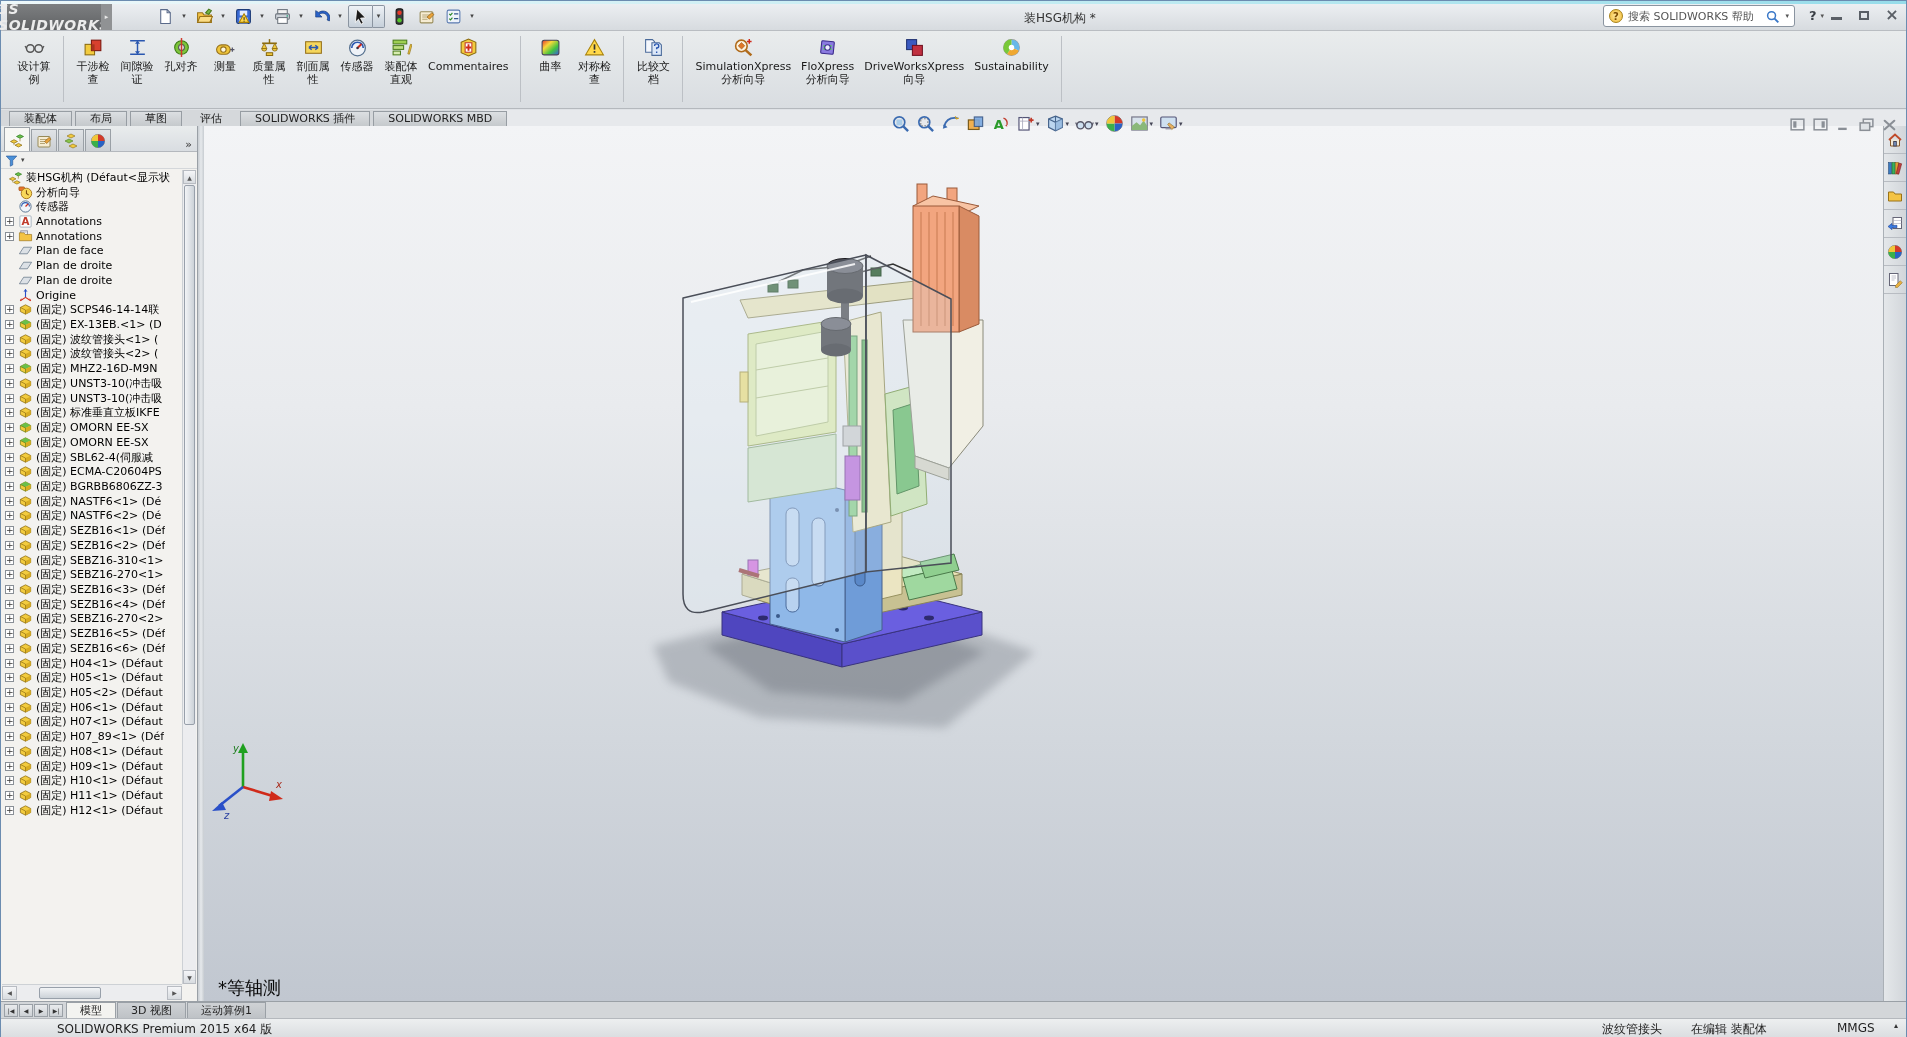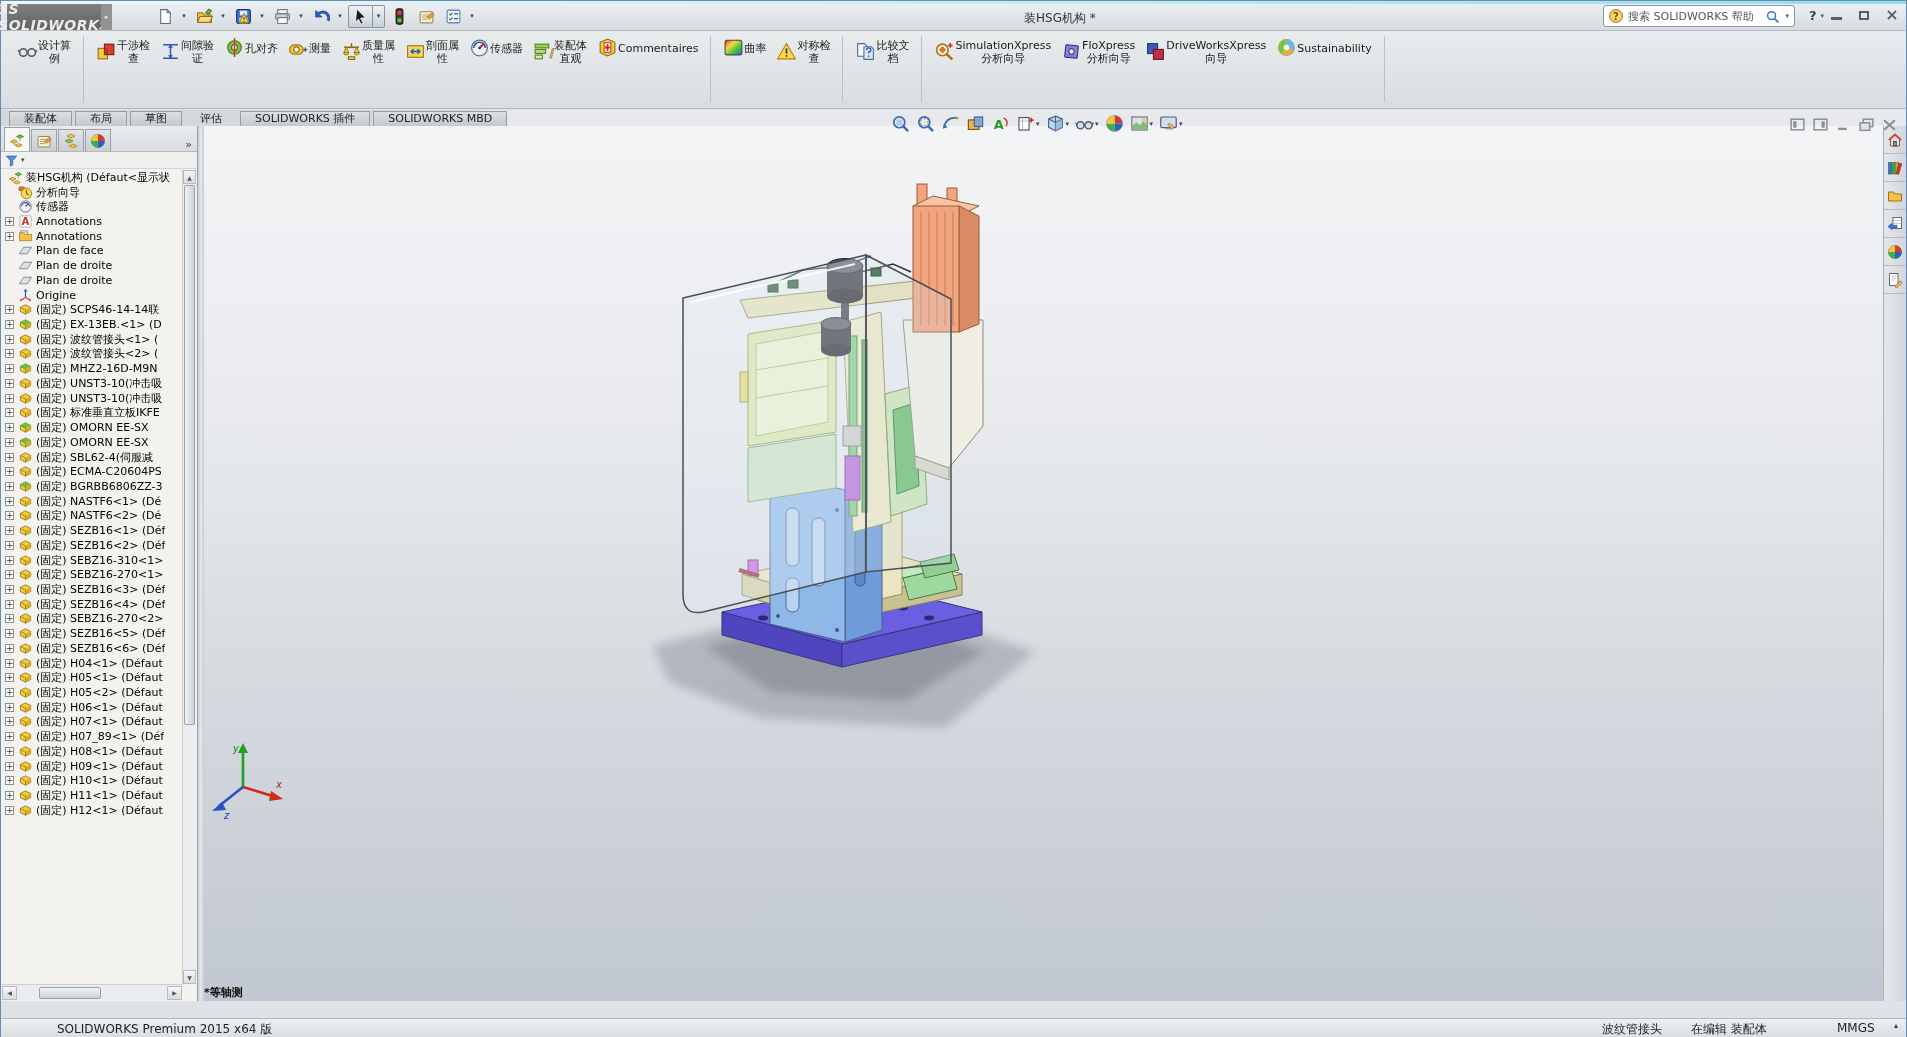--- a/index.html
+++ b/index.html
@@ -46,21 +46,21 @@
   .wb-min i { display:block; width:11px; height:3px; background:#5a5f66; margin-bottom:2px; }
   .wb-restore i { display:block; width:10px; height:9px; border:2px solid #5a5f66; margin-bottom:2px; }
   .wb-close { font-size:16px; font-weight:bold; color:#5a5f66; line-height:14px; }
 
   
   .ribbon { position:absolute; top:30px; left:0; right:0; height:78px;
             background:linear-gradient(#e9eced,#d9dde1); border-bottom:1px solid #b4b8bd;
             display:flex; align-items:flex-start; padding:5px 0 0 4px; }
   .rgroup { display:flex; align-items:flex-start; padding:0 7px; height:66px;
             border-right:1px solid #bcc0c5; }
-  .rbtn { display:flex; flex-direction:row; align-items:center; min-width:44px;
+  .rbtn { display:flex; flex-direction:column; align-items:center; min-width:44px;
           padding:1px 5px; }
   .rbtn .ricon { width:21px; height:21px; }
   .rbtn .ricon svg { width:21px; height:21px; display:block; }
   .rlabel { font-size:11px; line-height:13px; text-align:center; color:#1a1a1a;
             white-space:pre-line; margin-top:2px; }
 
   
   .cmdtabs { position:absolute; top:109px; left:0; right:0; height:16px;
              background:linear-gradient(90deg,#d5d8db 0,#d5d8db 465px,#e7e9ec 490px,#e7e9ec 100%);
              display:flex; align-items:flex-end; padding-left:8px; }
@@ -118,21 +118,21 @@
   .harr.right { margin-left:auto; }
   .hthumb { width:62px; height:12px; margin-left:22px; background:linear-gradient(#f2f4f6,#ccd2d8);
             border:1px solid #98a0aa; border-radius:2px; }
 
   .splitter { width:6px; background:linear-gradient(90deg,#c7ccd1,#e6e9ec,#c7ccd1); flex:none; }
 
   .viewport { flex:1; position:relative; overflow:hidden;
               background:linear-gradient(180deg,#f3f4f6 0%,#e9ebee 32%,#d2d7dd 70%,#c1c7d0 100%); }
   #model { position:absolute; inset:0; width:100%; height:100%; }
   .triad { position:absolute; left:2px; top:614px; }
-  .viewlabel { position:absolute; left:0; bottom:1px; font-weight:bold; font-size:11px; color:#0a0a0a; }
+  .viewlabel { position:absolute; left:14px; bottom:1px; font-weight:normal; font-size:18px; color:#0a0a0a; }
 
   .taskpane { width:23px; flex:none; background:linear-gradient(90deg,#e4e7ea,#d2d6da);
               border-left:1px solid #aab0b6; display:flex; flex-direction:column; }
   .tp { height:28px; border-bottom:1px solid #b8bcc2; display:flex; align-items:center; justify-content:center; }
   .tp svg { width:16px; height:16px; display:block; }
 
   
   .doctabs { position:absolute; top:1000px; left:0; right:0; height:17px; background:#d3d6d9;
              border-top:1px solid #9aa0a6; display:flex; align-items:flex-end; }
   .dnav { display:flex; gap:1px; margin:0 3px 1px 3px; }
@@ -1333,20 +1333,33 @@
         <div class="tp">
           <svg viewBox="0 0 16 16">
             <rect x="2.5" y="1.5" width="8.5" height="12" fill="#fff" stroke="#667"></rect>
             <path d="M4.5 4h4.5M4.5 6h4.5M4.5 8h3" stroke="#99a" stroke-width="0.6"></path>
             <path d="M8.5 13.5l4.8-4.8 2 2-4.8 4.8h-2z" fill="#e8b040" stroke="#8a6a20" stroke-width="0.5"></path>
           </svg>
         </div>
       </div>
   </div>
 
+  <div class="doctabs">
+    <div class="dnav" id="dnav">
+        <div>|◀</div>
+        <div>◀</div>
+        <div>▶</div>
+        <div>▶|</div>
+      </div>
+    <div id="dtabs" style="display:flex">
+        <div class="dtab active">模型</div>
+        <div class="dtab">3D 视图</div>
+        <div class="dtab">运动算例1</div>
+      </div>
+  </div>
 
   <div class="statusbar">
     <span class="sb-left">SOLIDWORKS Premium 2015 x64 版</span>
     <span class="sb-def">波纹管接头</span>
     <span class="sb-edit">在编辑 装配体</span>
     <span class="sb-units">MMGS</span>
     <span class="sb-uarr">▴</span>
     <span class="sb-q">?</span>
     <span class="sb-tag">
         <svg viewBox="0 0 16 16">

